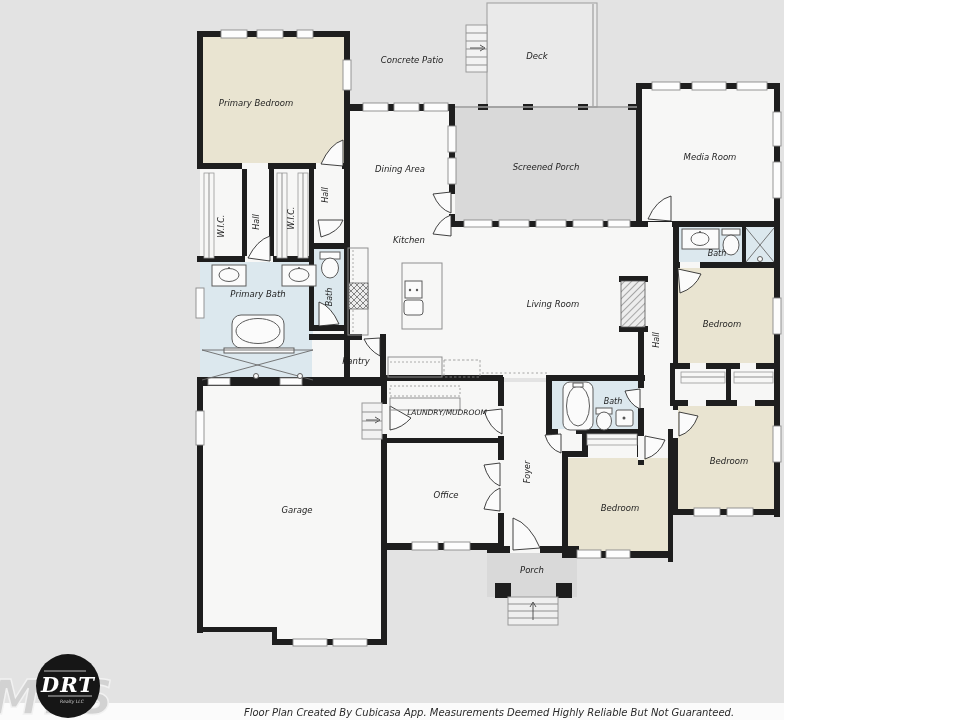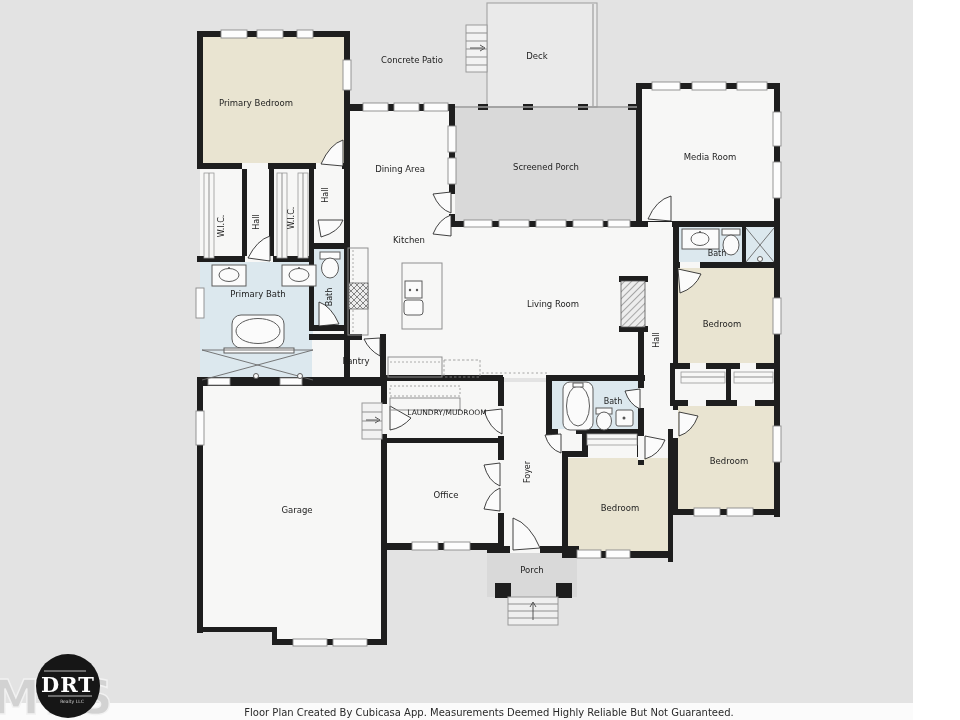--- a/index.html
+++ b/index.html
@@ -1,16 +1,16 @@
 <!DOCTYPE html>
 <html><head>
 <meta charset="utf-8">
 <style>
   html,body{margin:0;padding:0;background:#fff;}
-  .stage{position:relative;width:913px;height:720px;overflow:hidden;font-family:"DejaVu Sans",sans-serif;}
+  .stage{position:relative;width:784px;height:720px;overflow:hidden;font-family:"DejaVu Sans",sans-serif;font-style:italic;}
   svg{display:block;}
   .wall{fill:#1e1e1e;}
   .win{fill:#fdfdfd;stroke:#8a8a8a;stroke-width:0.9;}
   .gap{fill:#f7f7f6;}
   .door{fill:#fbfbfb;stroke:#2d2d2d;stroke-width:0.9;}
   .fix{fill:#fbfbfb;stroke:#5c5c5c;stroke-width:1;}
   .thin{fill:none;stroke:#8f8f8f;stroke-width:1;}
   .xline{stroke:#6a6a6a;stroke-width:0.9;}
   .rail{fill:#f7f7f6;stroke:#9a9a9a;stroke-width:0.8;}
   .lbl{font-size:8.5px;fill:#1d1d1d;text-anchor:middle;}

